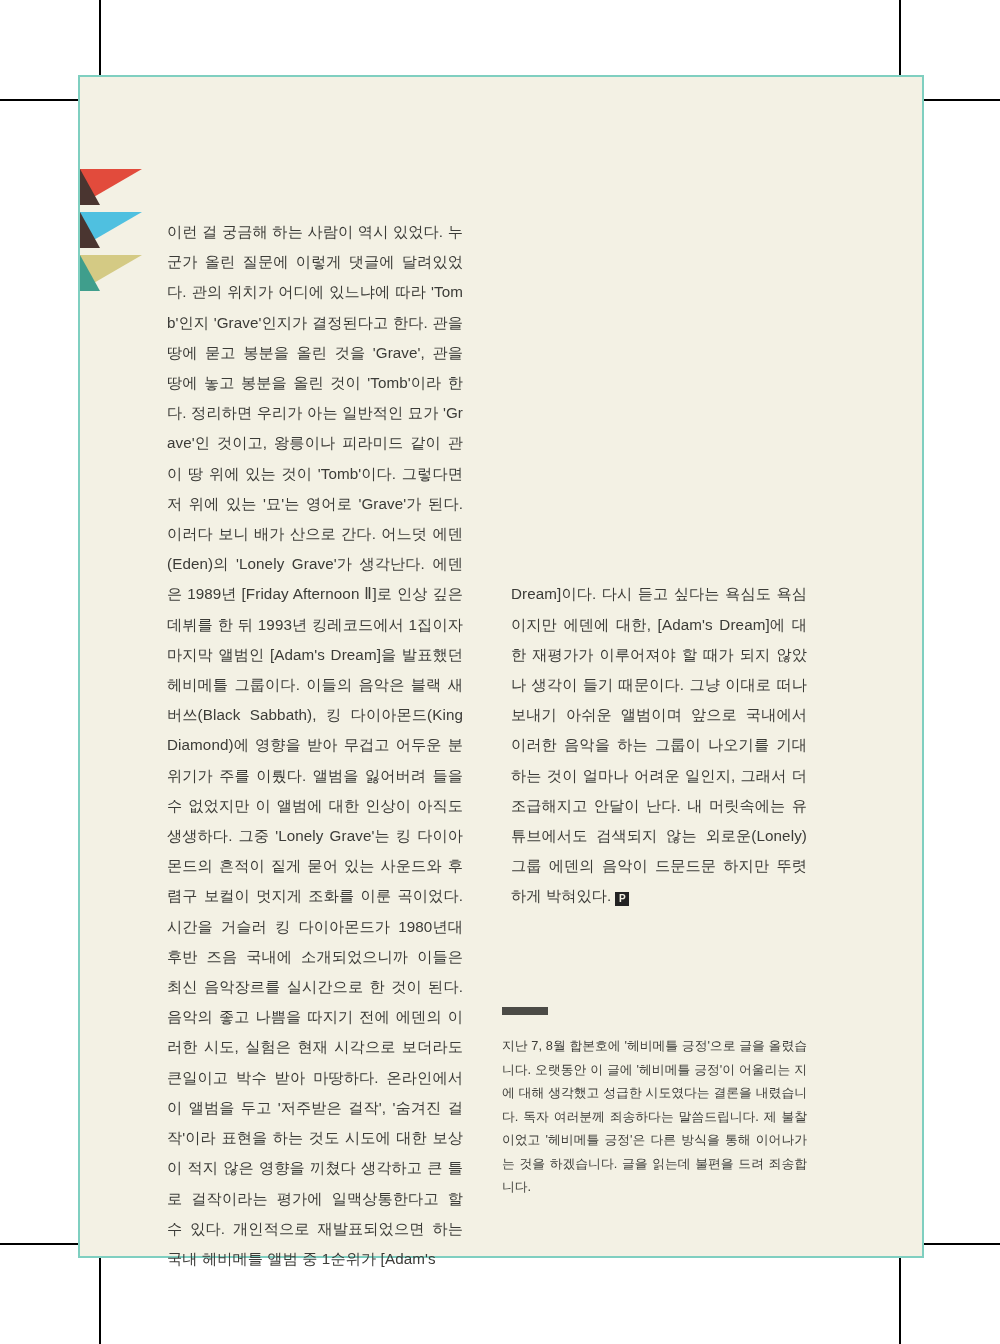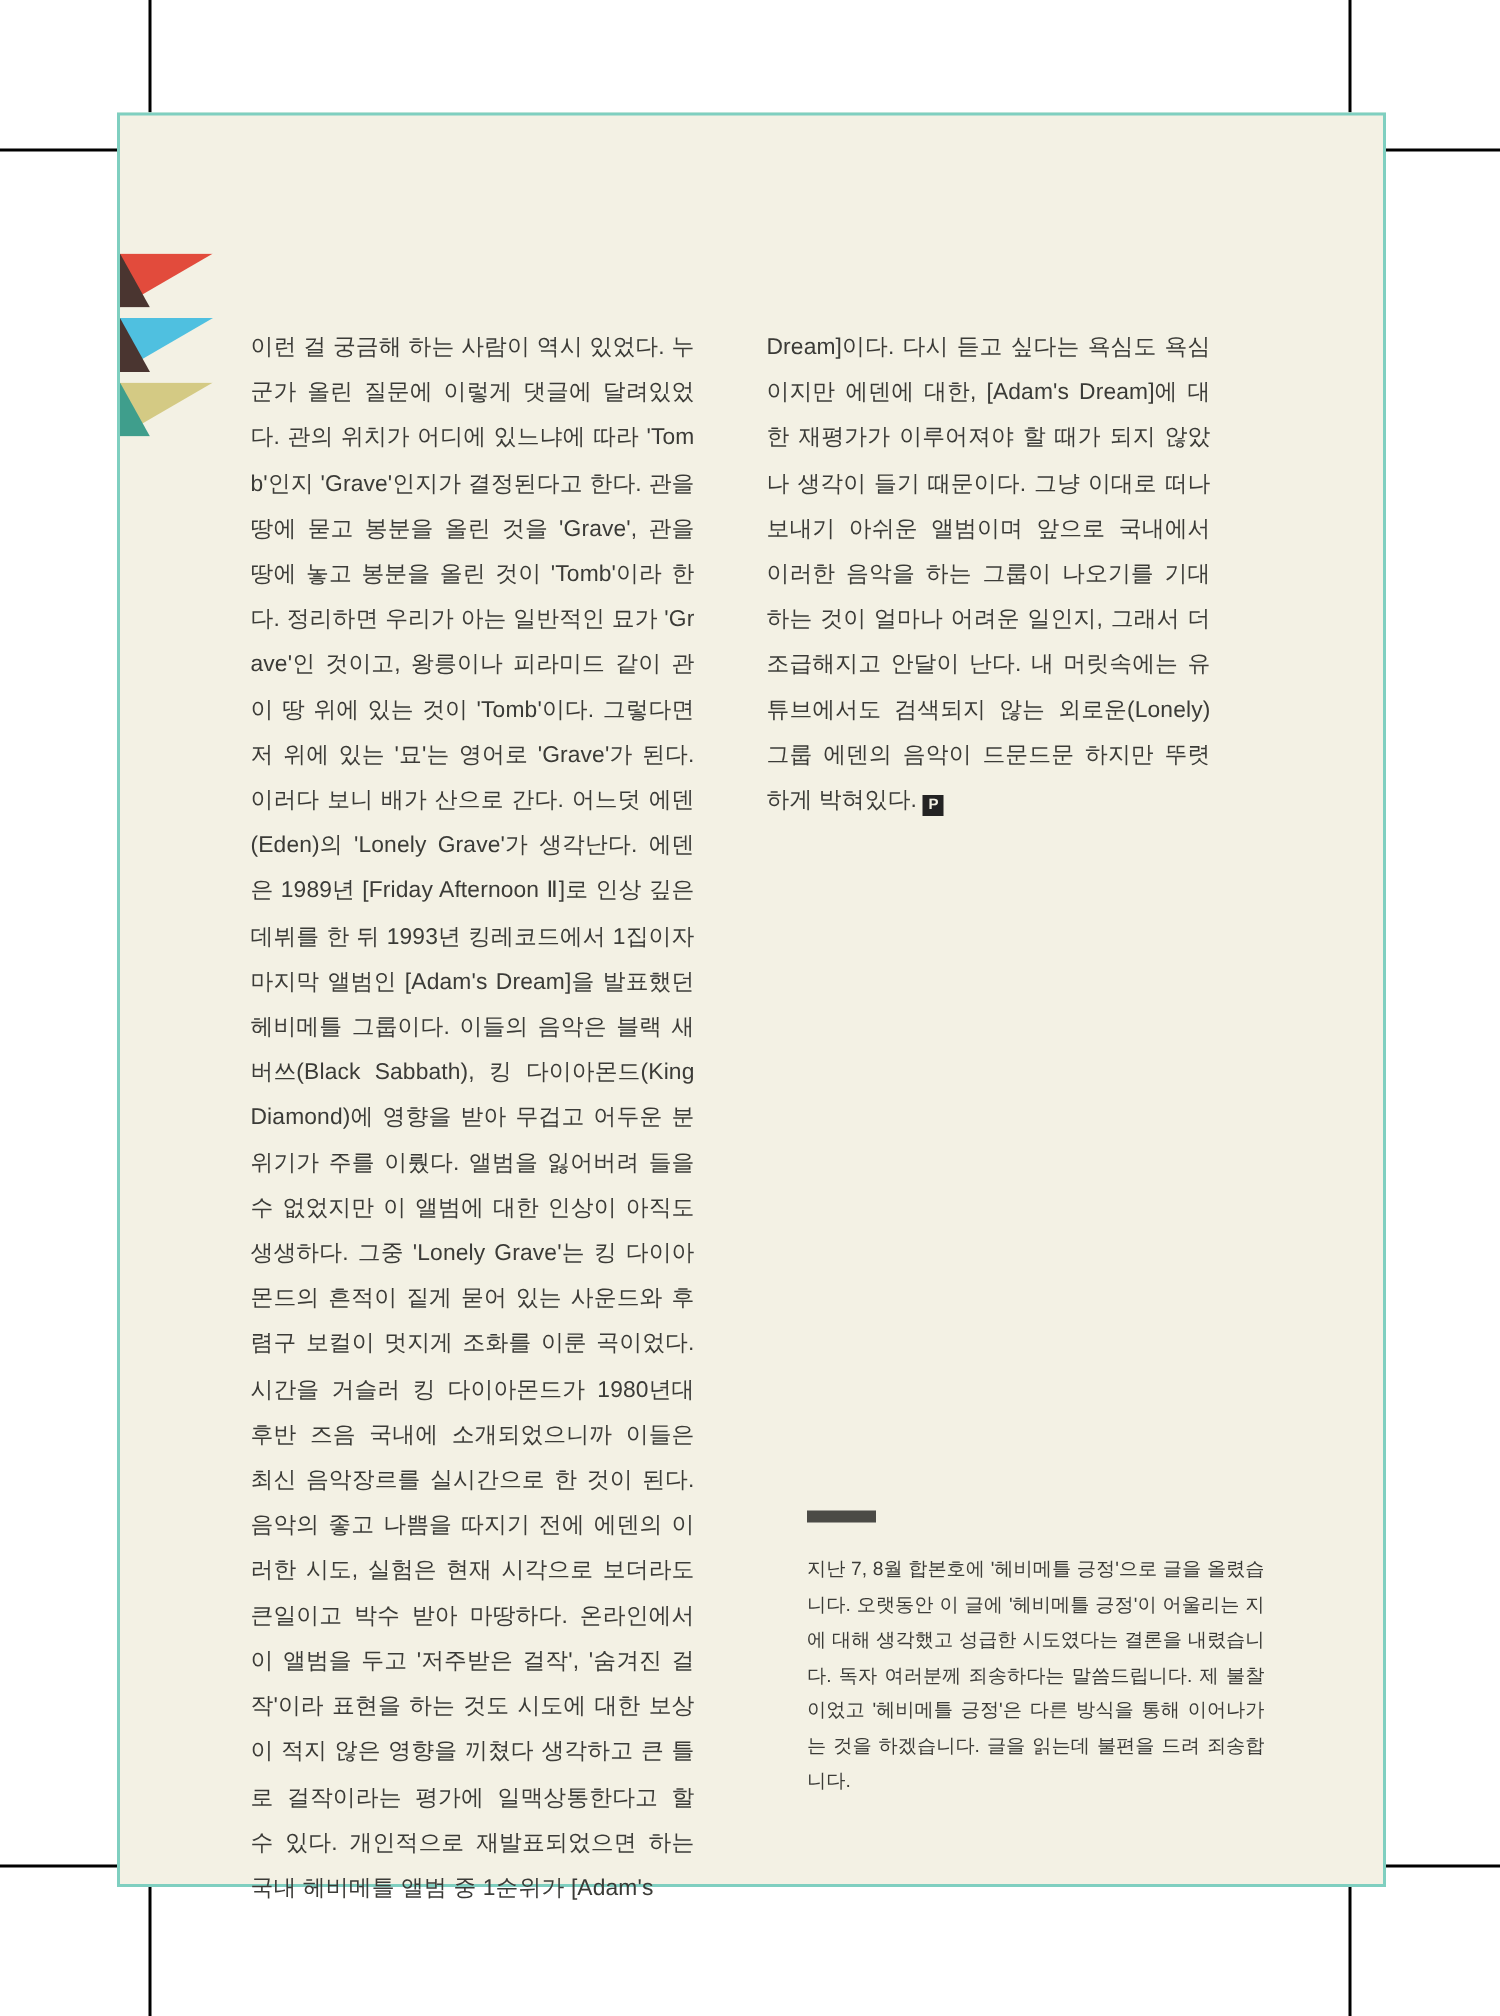--- a/index.html
+++ b/index.html
@@ -67,20 +67,21 @@
   #flag-khaki{ top: 86px; }
 
   
   #columns {
     position: absolute;
     left: 87px;
     top: 140px;
     width: 640px;
     display: flex;
     gap: 48px;
+    align-items: center;
   }
   .column { width: 305px; }
 
   .bodytext {
     font-size: 15.2px;
     line-height: 30.2px;
     color: #3b3b37;
     text-align: justify;
     text-justify: inter-character;
     word-break: break-all;
@@ -100,21 +101,20 @@
     vertical-align: -1px;
     margin-left: 4px;
   }
 
   
   #footnote {
     position: absolute;
     left: 422px;
     top: 930px;
     width: 305px;
-    margin-left: 36px;
   }
   #footnote-rule {
     width: 46px;
     height: 8px;
     background: #4b4b46;
     margin-bottom: 19px;
   }
   .footnote-text {
     font-size: 12.8px;
     line-height: 23.5px;

